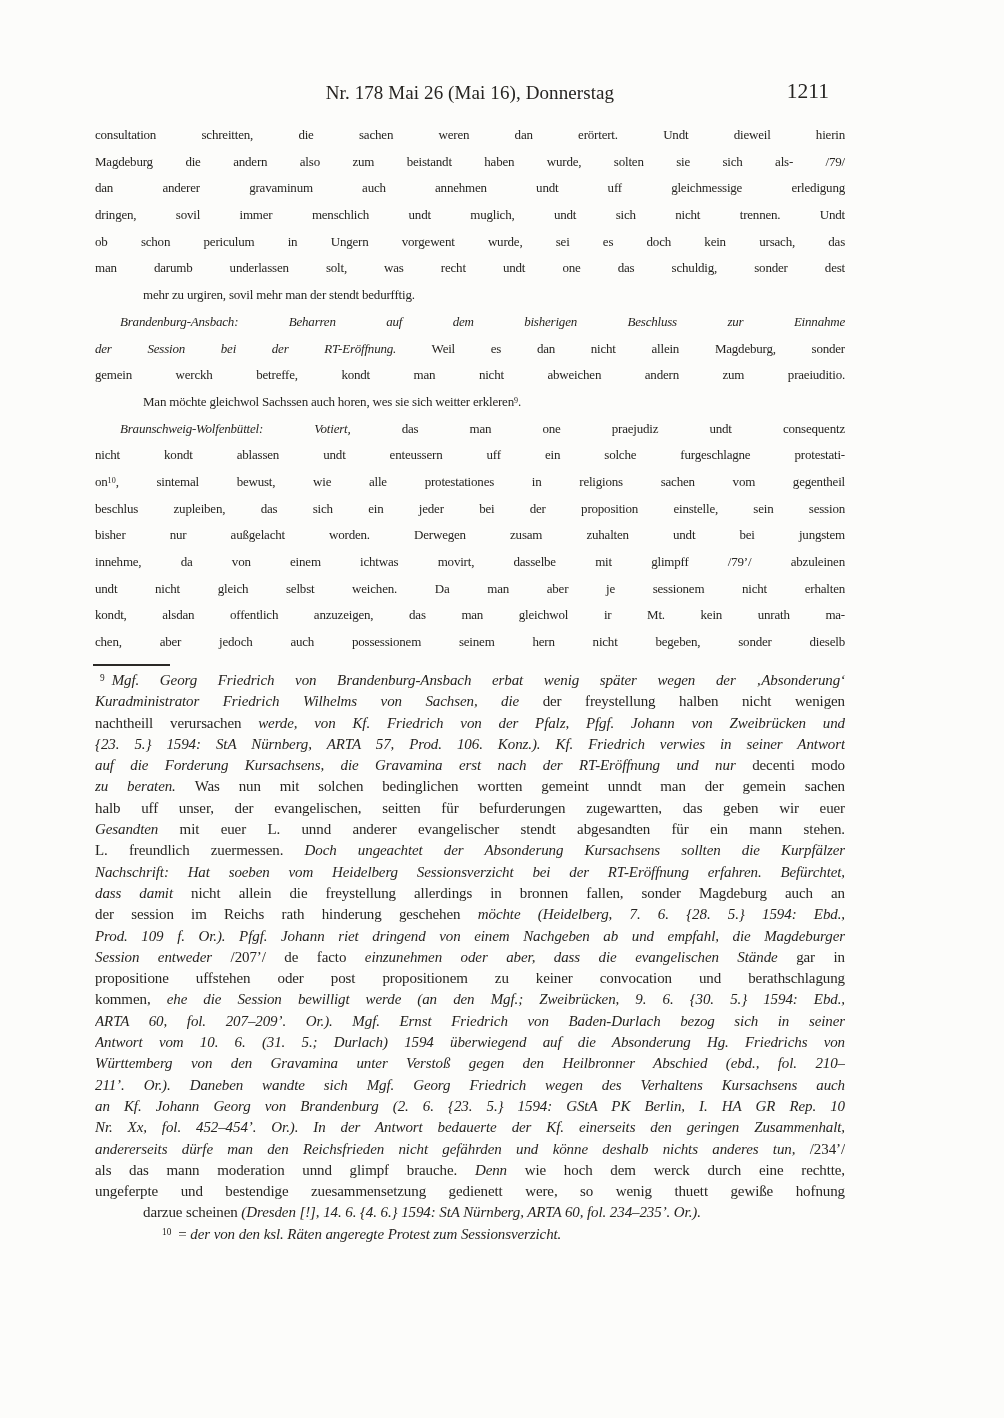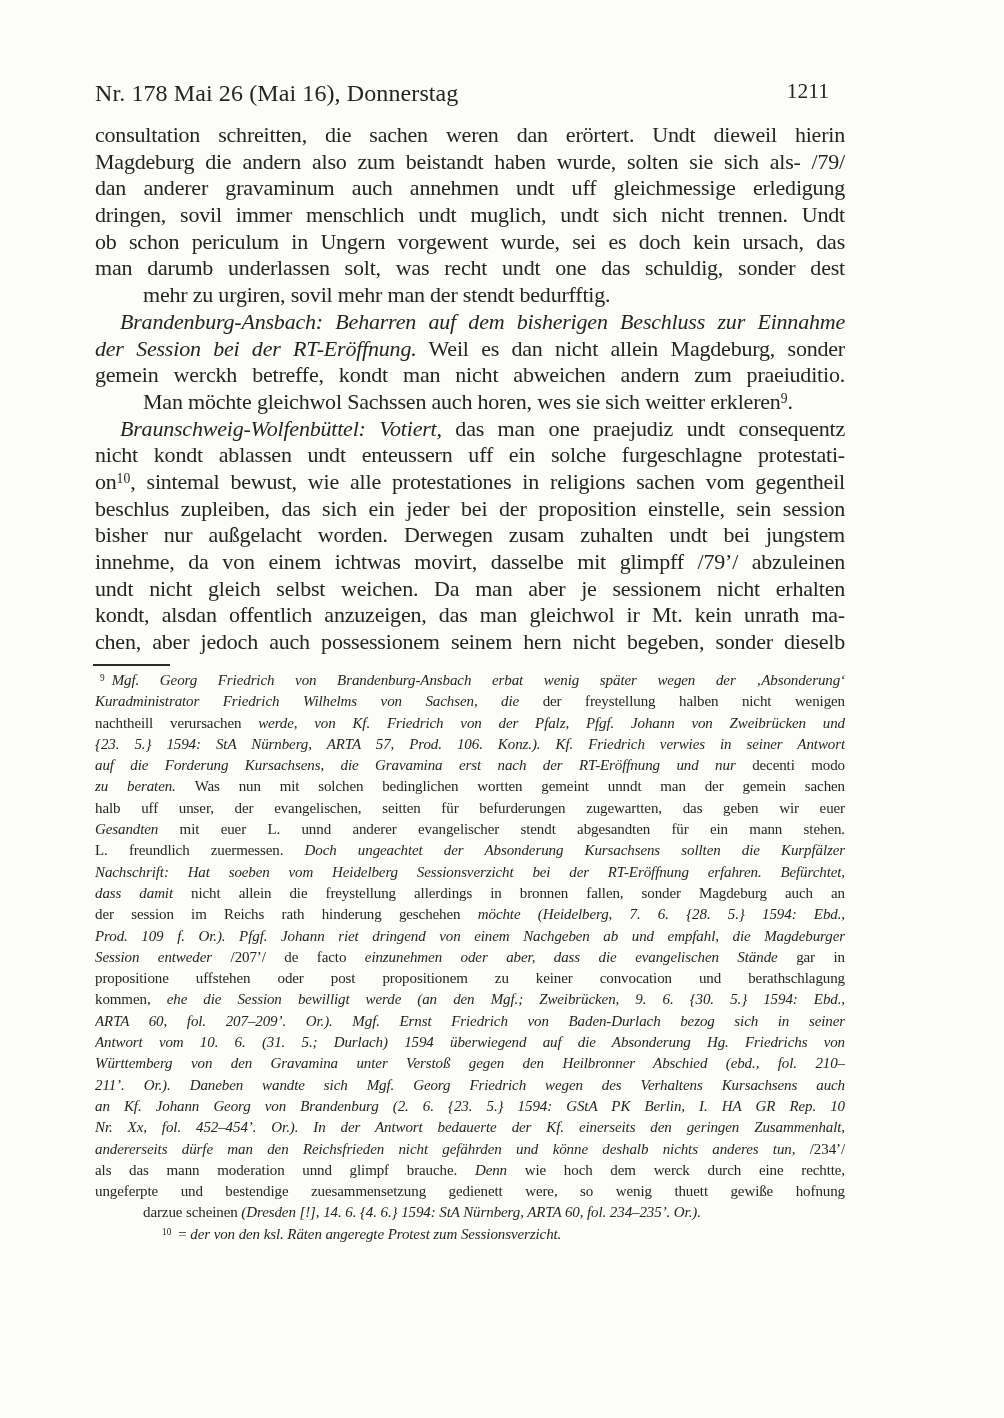--- a/index.html
+++ b/index.html
@@ -20,38 +20,38 @@
   
   .header {
     position: absolute;
     top: 80px;
     left: 95px;
     width: 750px;
     height: 26px;
     line-height: 26px;
   }
   .running-title {
-    text-align: left;
-    font-size: 24px;
+    text-align: center;
+    font-size: 19px;
     letter-spacing: 0.1px;
   }
   .page-number {
     position: absolute;
     right: 16px;
     top: -2px;
     font-size: 21.5px;
     line-height: 26px;
   }
   
   .body-block {
     position: absolute;
     top: 122px;
     left: 95px;
     width: 750px;
-    font-size: 22px;
+    font-size: 13px;
     letter-spacing: -0.2px;
   }
   .body-block .line {
     height: 26.7px;
     line-height: 26.7px;
   }
   .body-block .indent { text-indent: 25px; }
   
   .footnote-rule {
     position: absolute;

